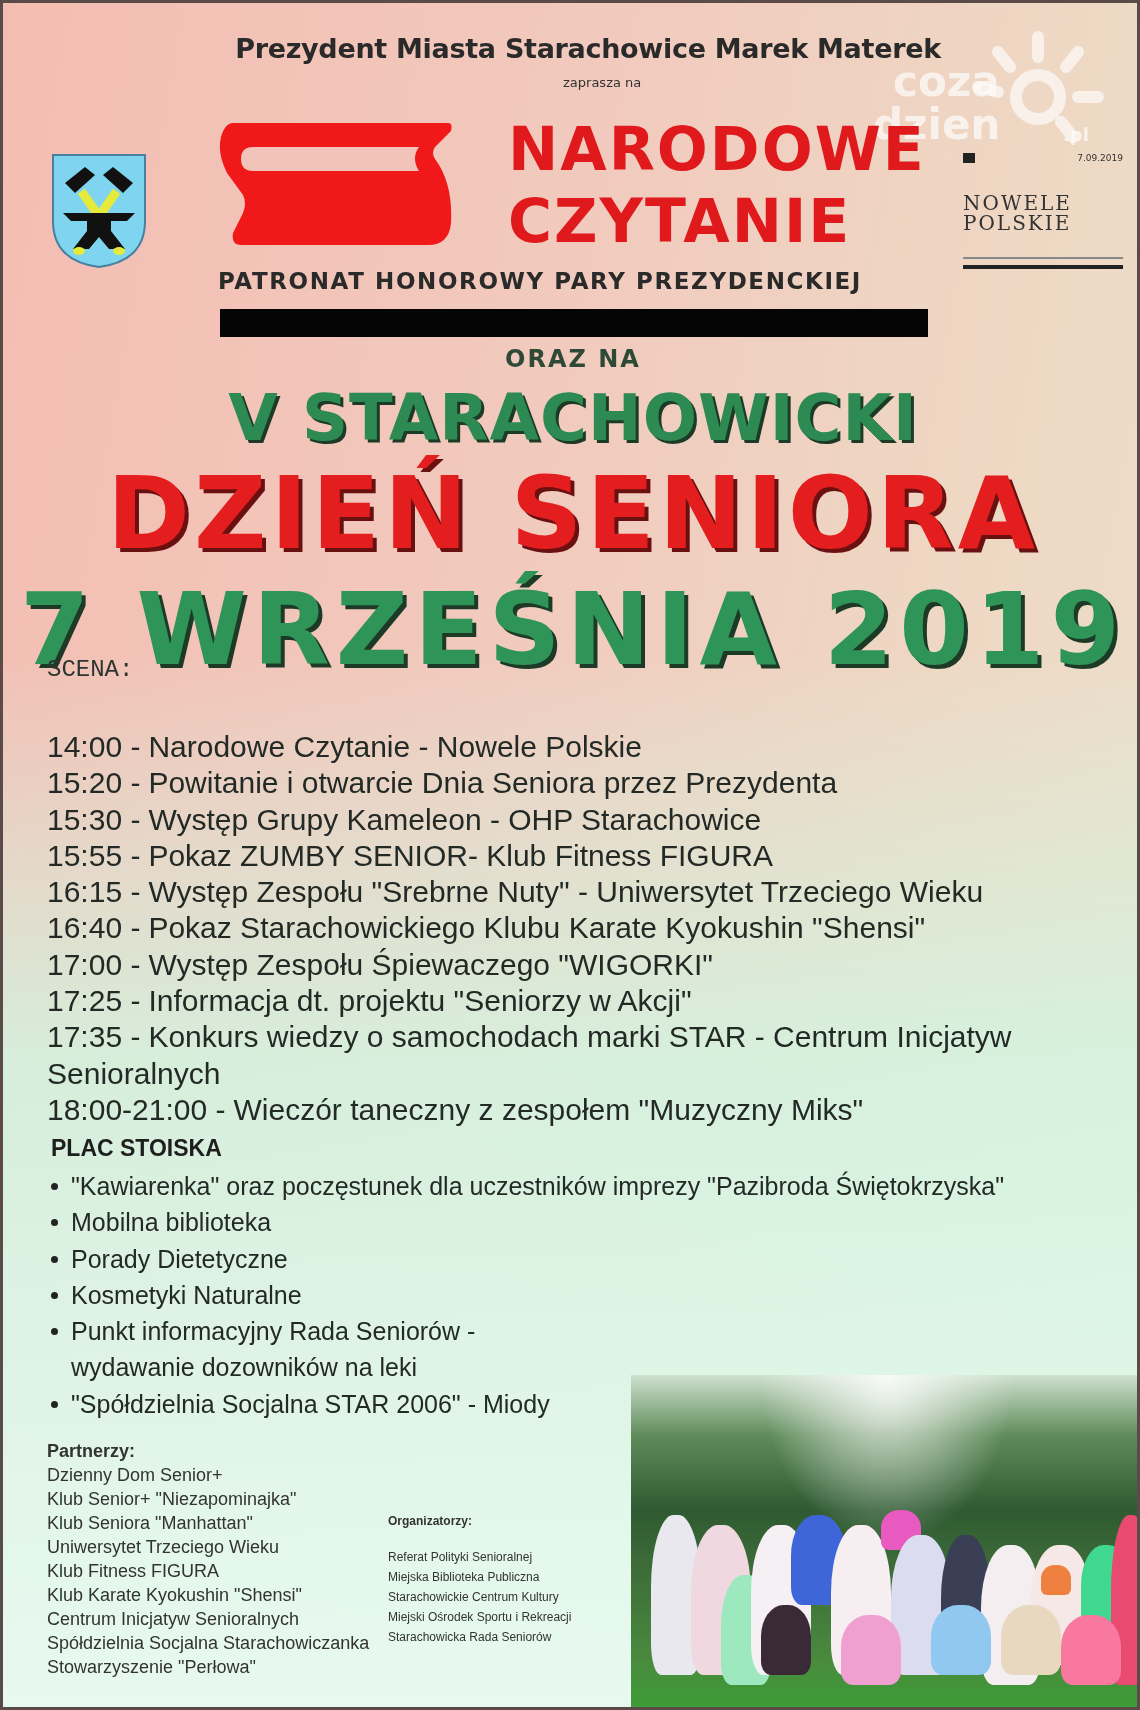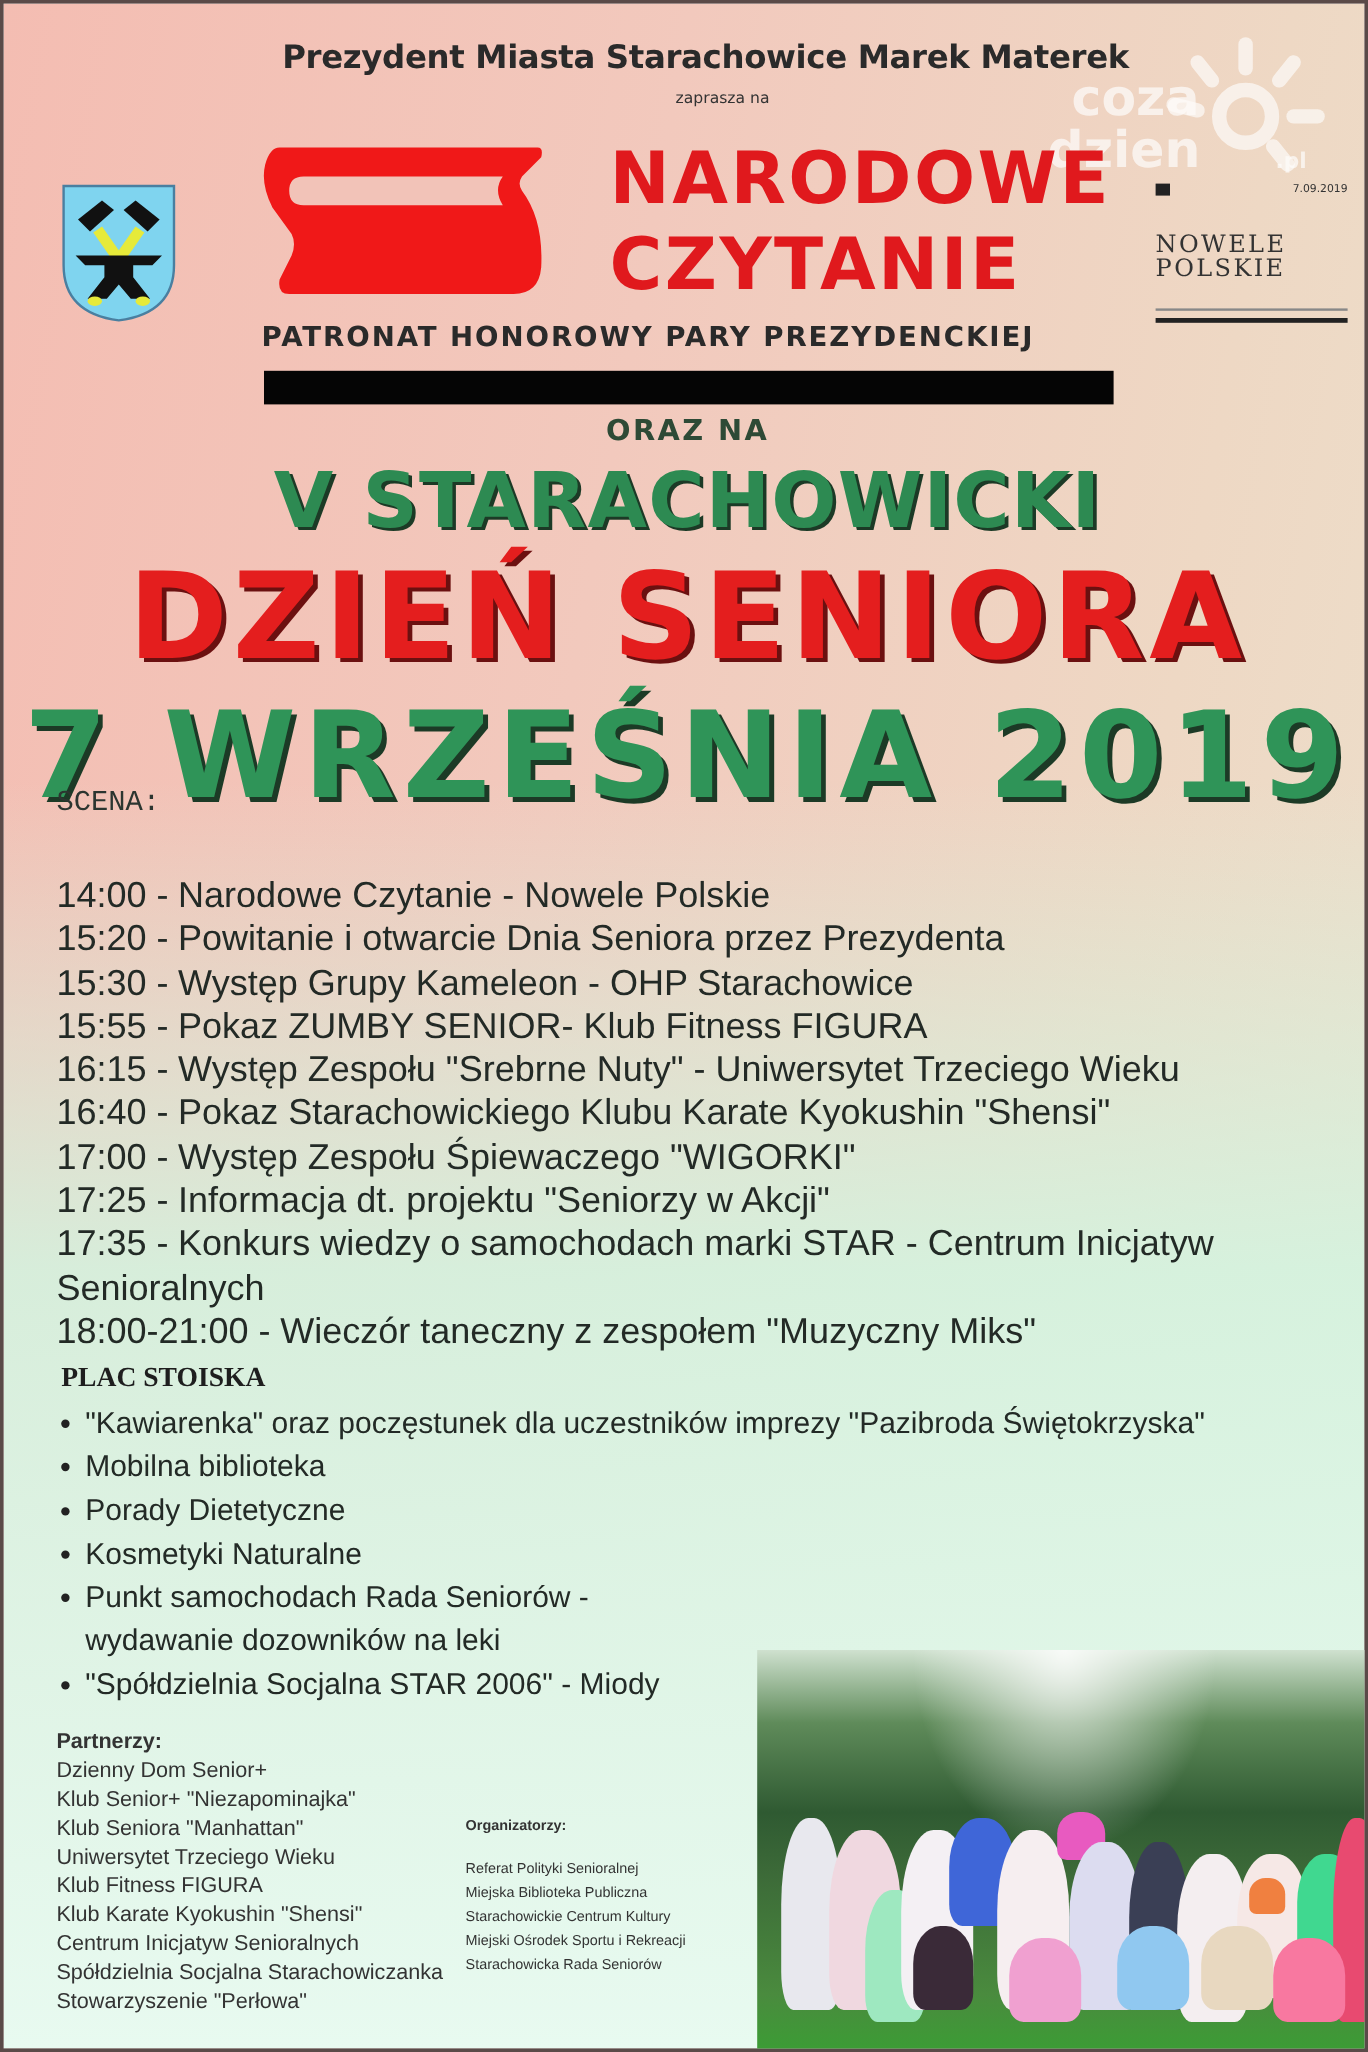--- a/index.html
+++ b/index.html
@@ -45,21 +45,21 @@
   .oraz { left: 0; width: 1140px; top: 342px; text-align: center; font-family: "DejaVu Sans", sans-serif; font-weight: bold; font-size: 24px; color: #2e4a36; letter-spacing: 2px; }
   .starach { left: 0; width: 1140px; top: 378px; text-align: center; font-family: "DejaVu Sans", sans-serif; font-weight: bold; font-size: 64px; color: #2d8a52; letter-spacing: 1px; text-shadow: 3px 3px 0 #1c3a26; }
   .dzien { left: 0; width: 1140px; top: 452px; text-align: center; font-family: "DejaVu Sans", sans-serif; font-weight: bold; font-size: 100px; color: #e41e1e; letter-spacing: 4px; text-shadow: 4px 4px 0 #6b1010; }
   .date { left: 0; width: 1140px; top: 568px; text-align: center; font-family: "DejaVu Sans", sans-serif; font-weight: bold; font-size: 100px; color: #2f9458; letter-spacing: 6px; text-shadow: 4px 4px 0 #1c3a26; }
 
   
   .scena { left: 44px; top: 653px; font-family: Liberation Mono, monospace; font-size: 24px; color: #2c3530; }
   .schedule { left: 44px; top: 726px; font-family: "Liberation Sans", sans-serif; font-size: 30px; line-height: 36.3px; color: #232a26; margin: 0; padding: 0; list-style: none; }
   .schedule li span.time { margin-right: 8px; }
 
-  .plac-title { left: 48px; top: 1132px; font-family: Liberation Serif, serif; font-weight: bold; font-size: 23px; color: #1e1e1e; }
+  .plac-title { left: 48px; top: 1132px; font-family: Liberation Sans, sans-serif; font-weight: bold; font-size: 23px; color: #1e1e1e; }
   .stalls { left: 46px; top: 1165px; margin: 0; padding: 0; list-style: none; font-family: "Liberation Sans", sans-serif; font-size: 25px; line-height: 36.3px; color: #232a26; }
   .stalls li { position: relative; padding-left: 22px; }
   .stalls li::before { content: ""; position: absolute; left: 2px; top: 15px; width: 7px; height: 7px; border-radius: 50%; background: #222; }
   .stalls li.cont::before { display: none; }
 
   .partners { left: 44px; top: 1436px; font-family: "Liberation Sans", sans-serif; font-size: 18px; line-height: 24px; color: #333; }
   .partners .ttl { font-weight: bold; }
   .organizers { left: 385px; top: 1508px; font-family: "Liberation Sans", sans-serif; font-size: 12px; line-height: 20px; color: #333; }
   .organizers .ttl { font-weight: bold; margin-bottom: 16px; }
 
@@ -151,21 +151,21 @@
     <li><span class="time">17:35 -</span><span>Konkurs wiedzy o samochodach marki STAR - Centrum Inicjatyw Senioralnych</span></li>
     <li><span class="time">18:00-21:00 -</span><span>Wieczór taneczny z zespołem "Muzyczny Miks"</span></li>
   </ul>
 
   <div class="abs plac-title">PLAC STOISKA</div>
   <ul class="abs stalls">
     <li>"Kawiarenka" oraz poczęstunek dla uczestników imprezy "Pazibroda Świętokrzyska"</li>
     <li>Mobilna biblioteka</li>
     <li>Porady Dietetyczne</li>
     <li>Kosmetyki Naturalne</li>
-    <li>Punkt samochodach Rada Seniorów -</li>
+    <li>Punkt informacyjny Rada Seniorów -</li>
     <li class="cont">wydawanie dozowników na leki</li>
     <li>"Spółdzielnia Socjalna STAR 2006" - Miody</li>
   </ul>
 
   <div class="abs partners">
     <div class="ttl">Partnerzy:</div>
     <div>Dzienny Dom Senior+</div>
     <div>Klub Senior+ "Niezapominajka"</div>
     <div>Klub Seniora "Manhattan"</div>
     <div>Uniwersytet Trzeciego Wieku</div>

